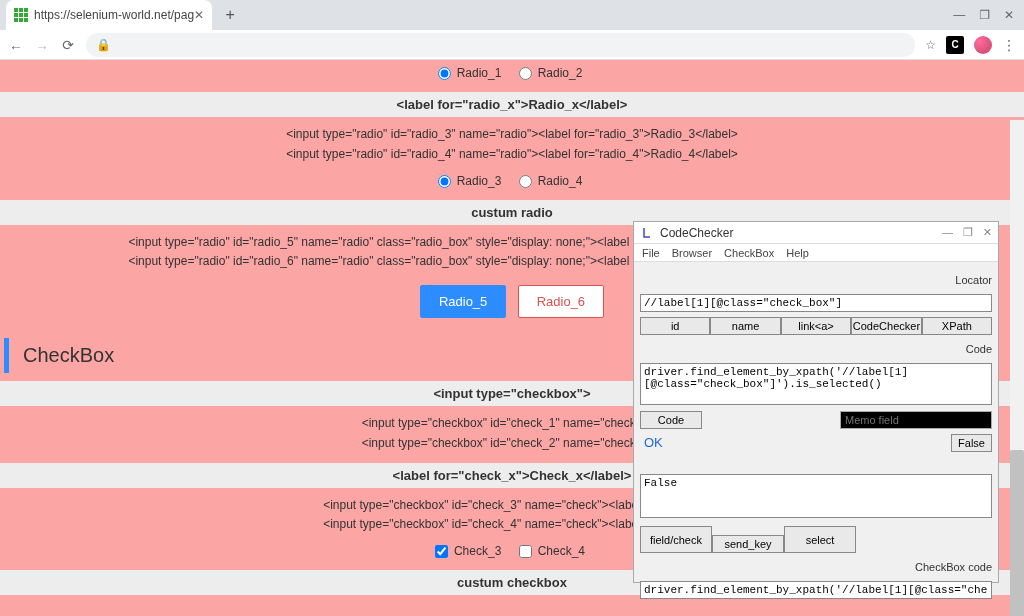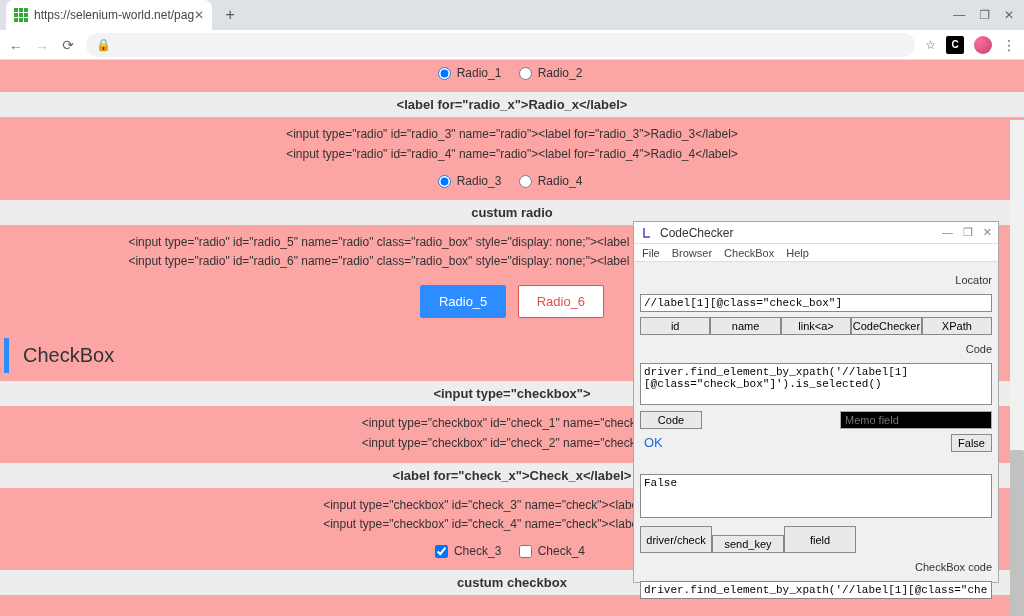--- a/index.html
+++ b/index.html
@@ -215,22 +215,22 @@
       <div class="tool-coderow">
         <span class="ok-text">OK</span>
         <div style="flex:1"></div>
         <button class="output-btn">False</button>
       </div>
 
       <div style="height:18px;"></div>
       <textarea class="tool-textarea" style="height: 44px;">False</textarea>
 
       <div class="tool-btnrow" style="margin-top:6px;">
-        <button class="tool-btn short" style="width:72px;">driver/check</button>
+        <button class="tool-btn short" style="width:72px;">field/check</button>
         <button class="tool-btn short" style="width:72px;margin-top:9px;">send_key</button>
-        <button class="tool-btn short" style="width:72px;">field</button>
+        <button class="tool-btn short" style="width:72px;">select</button>
       </div>
       <div class="tool-label">CheckBox code</div>
       <input class="gen-input" value="driver.find_element_by_xpath('//label[1][@class=&quot;check_box&quot;]').click()" style="">
     </div>
   </div>
 
 </div>
 
 </body></html>

